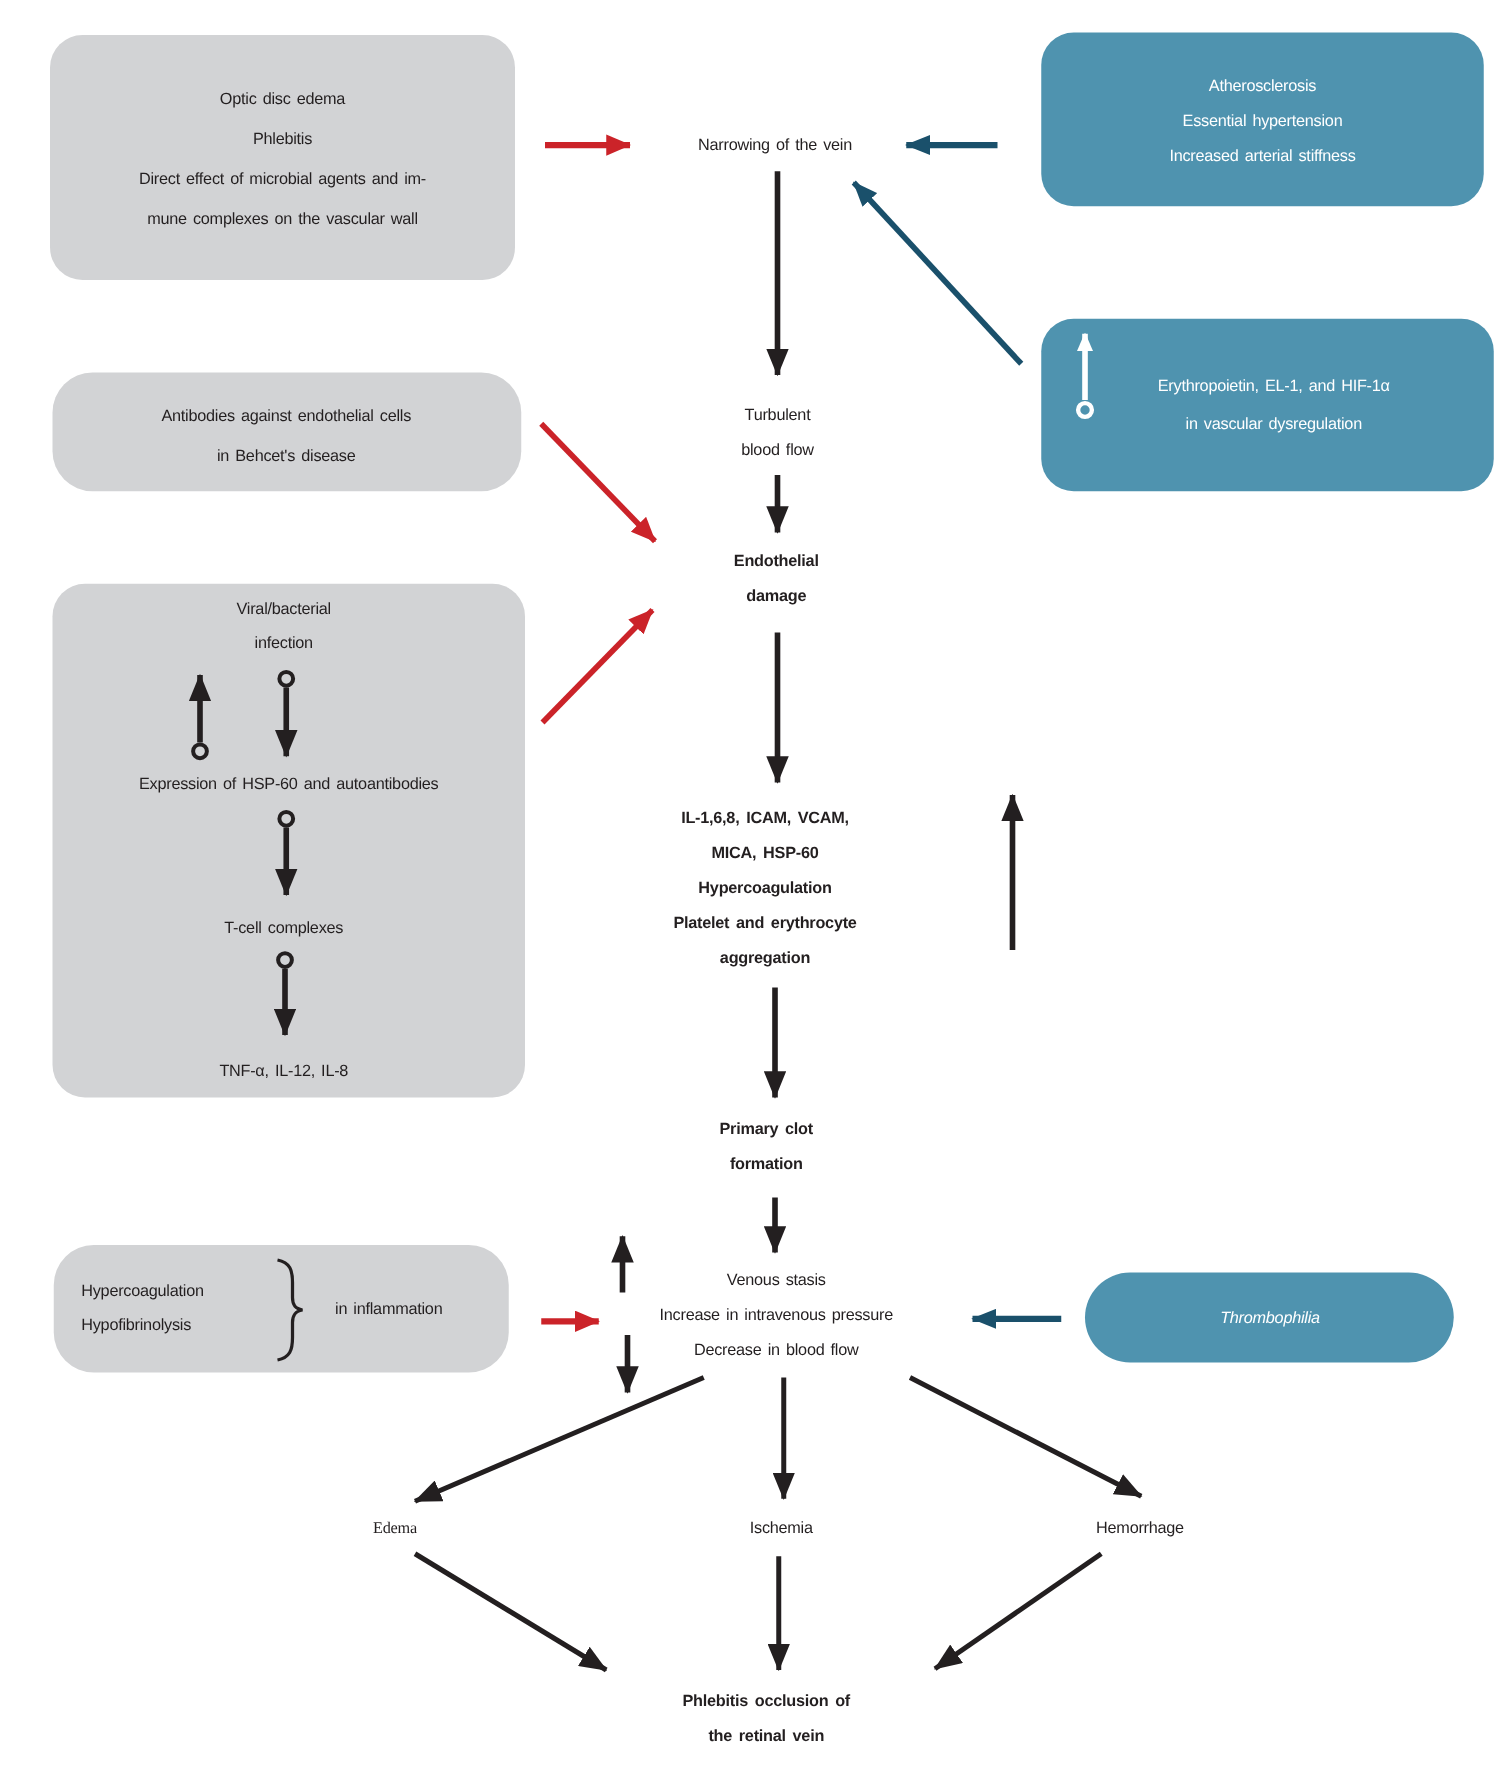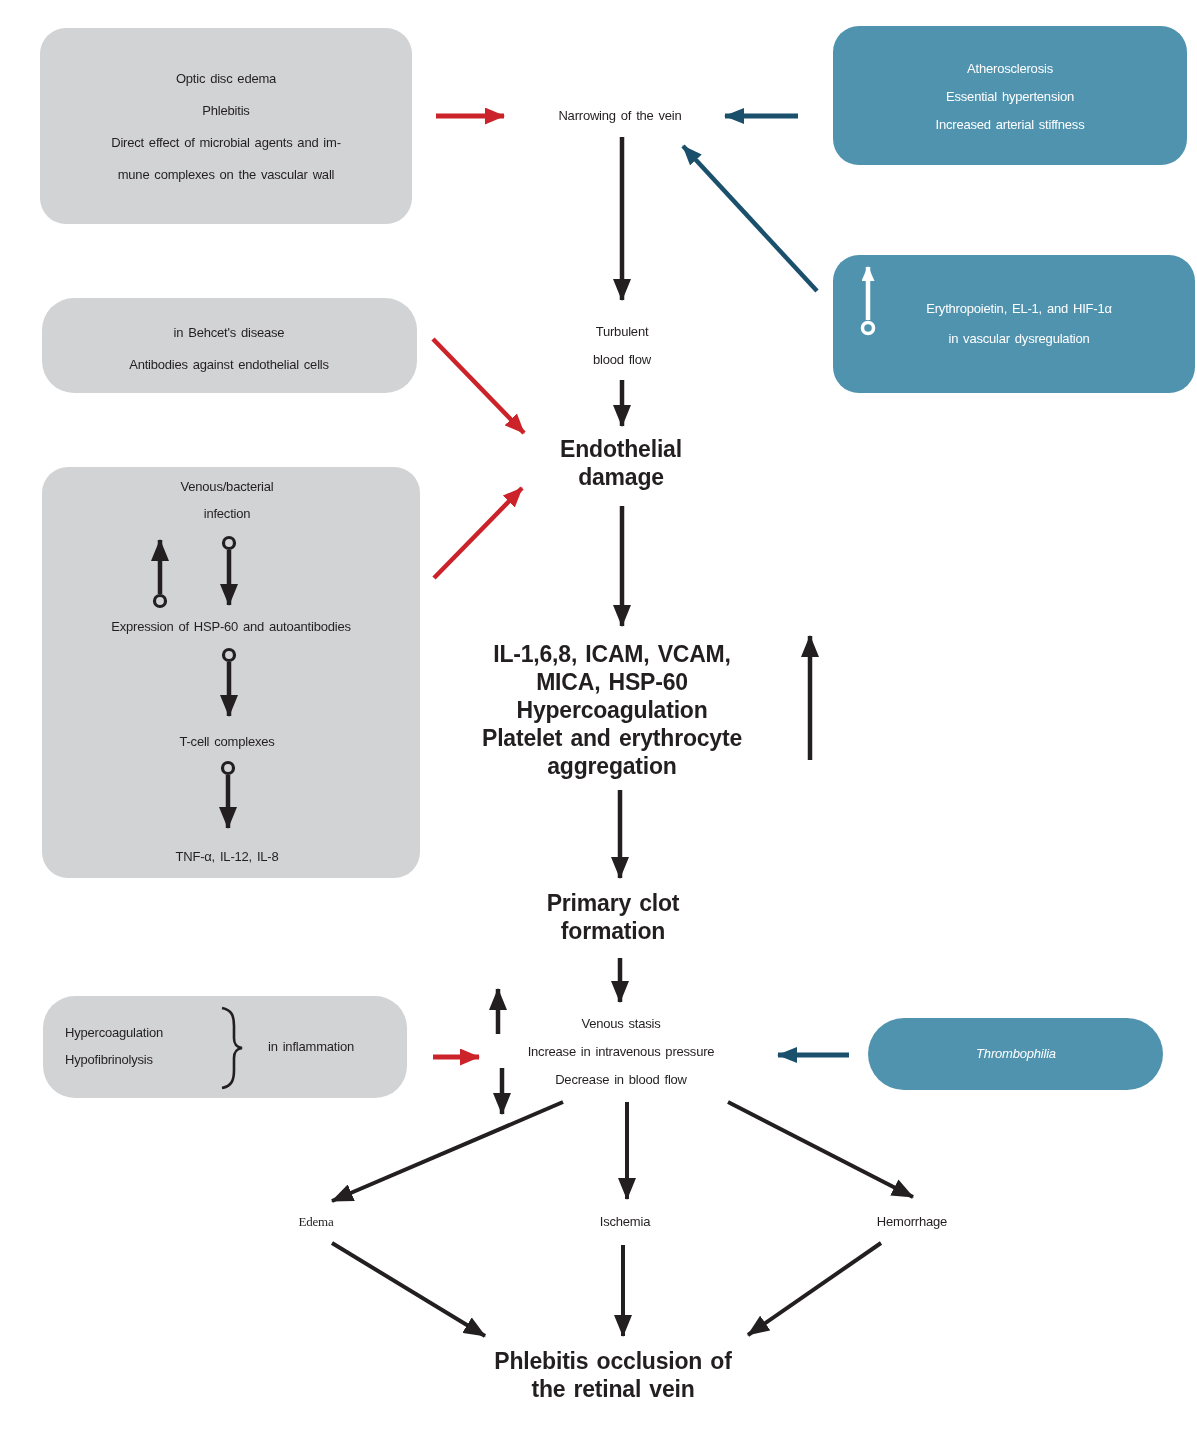--- a/index.html
+++ b/index.html
@@ -9,21 +9,21 @@
   }
   .box{position:absolute;z-index:1;}
   .gray{background:#d2d3d5;border-radius:26px;}
   .blue{background:#4f93af;border-radius:26px;}
   .overlay{position:absolute;left:0;top:0;z-index:5;}
   .label{
     position:absolute;z-index:6;transform:translate(-50%,-50%);
     text-align:center;white-space:nowrap;
     font-size:13px;line-height:28px;letter-spacing:-0.2px;word-spacing:1.5px;
   }
-  .bold{font-weight:bold;font-size:23px;line-height:28px;word-spacing:2px;}
+  .bold{font-weight:bold;font-size:13px;line-height:28px;word-spacing:2px;}
   .white{color:#ffffff;}
   .lh32{line-height:32px;}
   .lh30{line-height:30px;}
   .lh27{line-height:27px;}
   .left-anchor{transform:translate(0,-50%);text-align:left;}
 </style>
 </head>
 <body>
 
 <div class="canvas">
@@ -112,41 +112,41 @@
 
   <div class="label white" style="left:1010px;top:97px;">
     <div>Atherosclerosis</div>
     <div>Essential hypertension</div>
     <div>Increased arterial stiffness</div>
   </div>
 
   <div class="label" style="left:620px;top:116px;">Narrowing of the vein</div>
 
   <div class="label lh32" style="left:229px;top:349px;">
+    <div>Antibodies against endothelial cells</div>
     <div>in Behcet's disease</div>
-    <div>Antibodies against endothelial cells</div>
   </div>
 
   <div class="label white lh30" style="left:1019px;top:324px;">
     <div>Erythropoietin, EL-1, and HIF-1α</div>
     <div>in vascular dysregulation</div>
   </div>
 
   <div class="label" style="left:622px;top:346px;">
     <div>Turbulent</div>
     <div>blood flow</div>
   </div>
 
   <div class="label bold" style="left:621px;top:463px;">
     <div>Endothelial</div>
     <div>damage</div>
   </div>
 
   <div class="label lh27" style="left:227px;top:500px;">
-    <div>Venous/bacterial</div>
+    <div>Viral/bacterial</div>
     <div>infection</div>
   </div>
 
   <div class="label" style="left:231px;top:627px;">Expression of HSP-60 and autoantibodies</div>
   <div class="label" style="left:227px;top:742px;">T-cell complexes</div>
   <div class="label" style="left:227px;top:857px;">TNF-α, IL-12, IL-8</div>
 
   <div class="label bold" style="left:612px;top:710px;">
     <div>IL-1,6,8, ICAM, VCAM,</div>
     <div>MICA, HSP-60</div>

